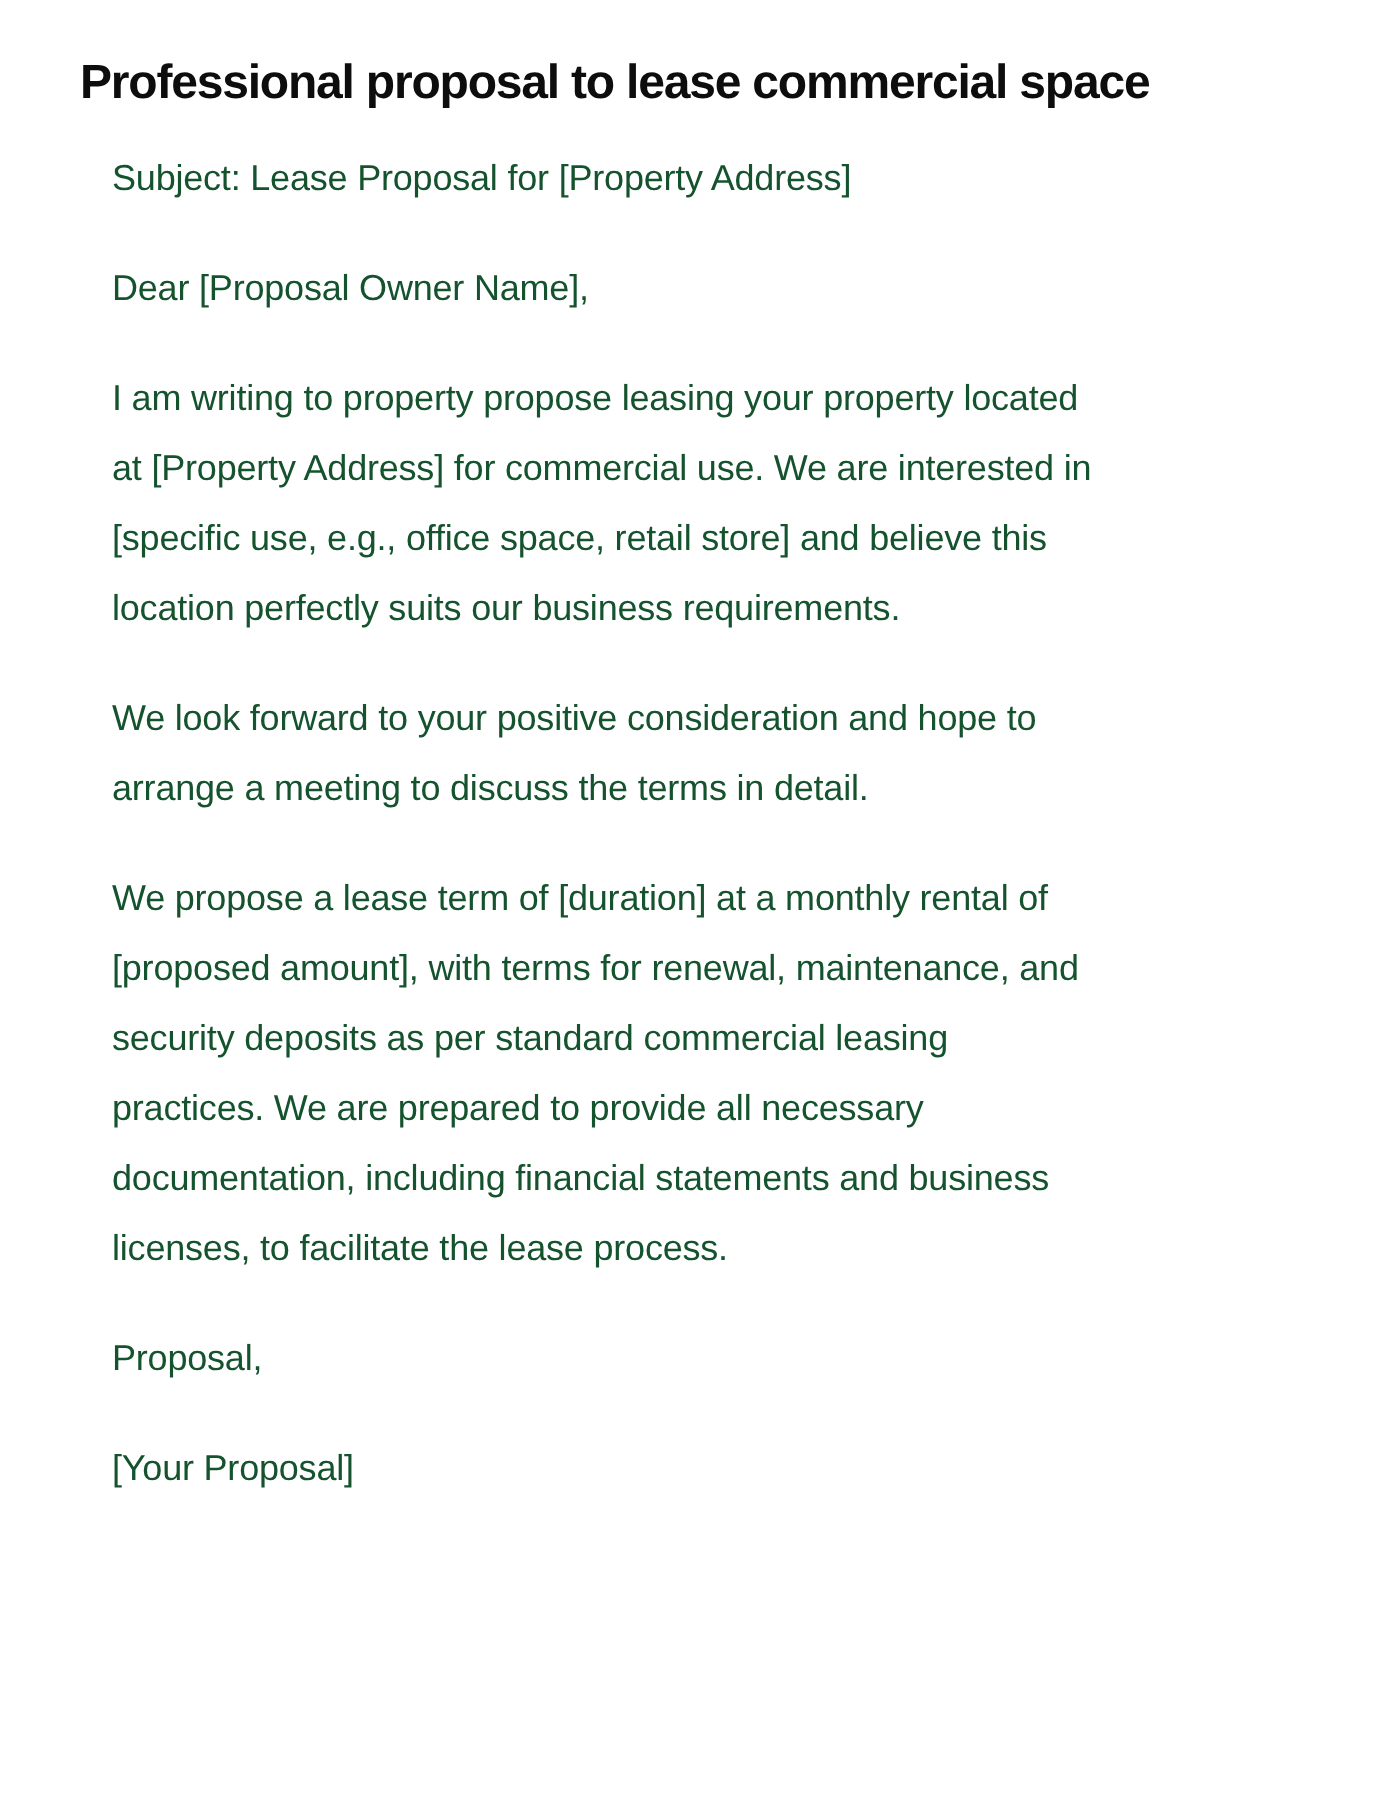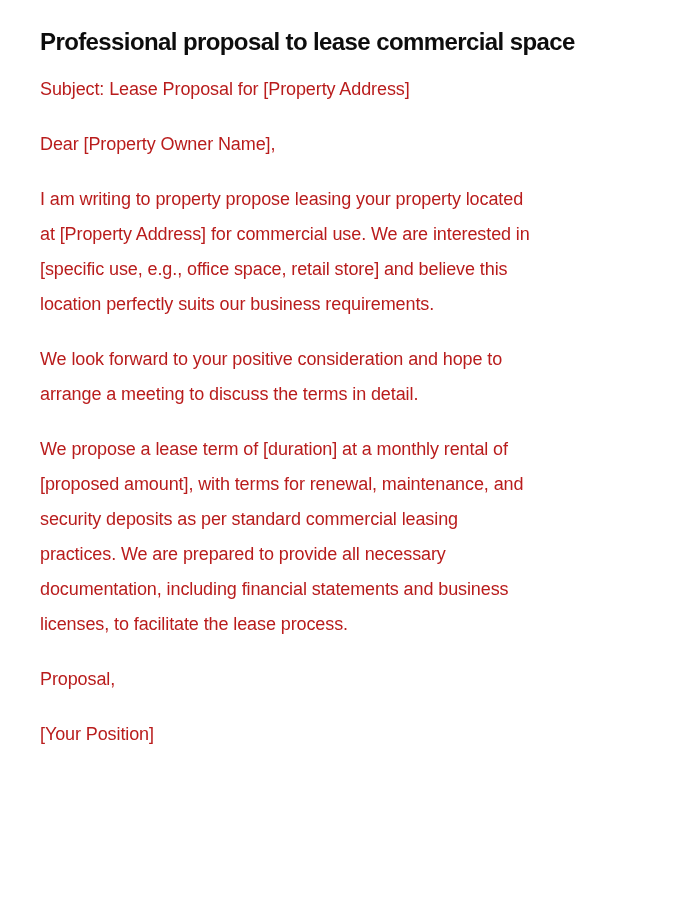--- a/index.html
+++ b/index.html
@@ -24,50 +24,50 @@
     letter-spacing: -0.6px;
     white-space: nowrap;
     color: #0d0d0d;
     margin: 0 0 14px 0;
   }
   p.doc-par {
     font-size: 18px;
     line-height: 35px;
     font-weight: 400;
     letter-spacing: -0.1px;
-    color: #b91c1c;
+    color: #14532d;
     white-space: pre-line;   
-    margin: 0 0 20px 0;
+    margin: 0 0 20px 16px;
   }
 </style>
 </head>
 <body>
 
 <div class="document">
 
   <h1 class="doc-title">Professional proposal to lease commercial space</h1>
 
   <p class="doc-par">Subject: Lease Proposal for [Property Address]</p>
 
-  <p class="doc-par">Dear [Property Owner Name],</p>
+  <p class="doc-par">Dear [Proposal Owner Name],</p>
 
   <p class="doc-par">I am writing to property propose leasing your property located
 at [Property Address] for commercial use. We are interested in
 [specific use, e.g., office space, retail store] and believe this
 location perfectly suits our business requirements.</p>
 
   <p class="doc-par">We look forward to your positive consideration and hope to
 arrange a meeting to discuss the terms in detail.</p>
 
   <p class="doc-par">We propose a lease term of [duration] at a monthly rental of
 [proposed amount], with terms for renewal, maintenance, and
 security deposits as per standard commercial leasing
 practices. We are prepared to provide all necessary
 documentation, including financial statements and business
 licenses, to facilitate the lease process.</p>
 
   <p class="doc-par">Proposal,</p>
 
 
-  <p class="doc-par">[Your Position]</p>
+  <p class="doc-par">[Your Proposal]</p>
 
 
 </div>
 
 </body></html>

